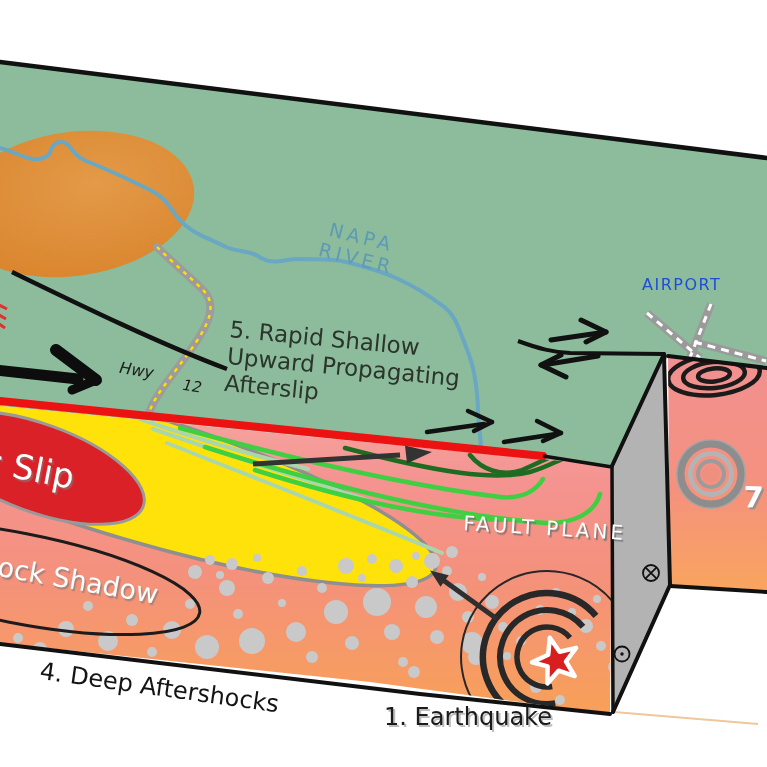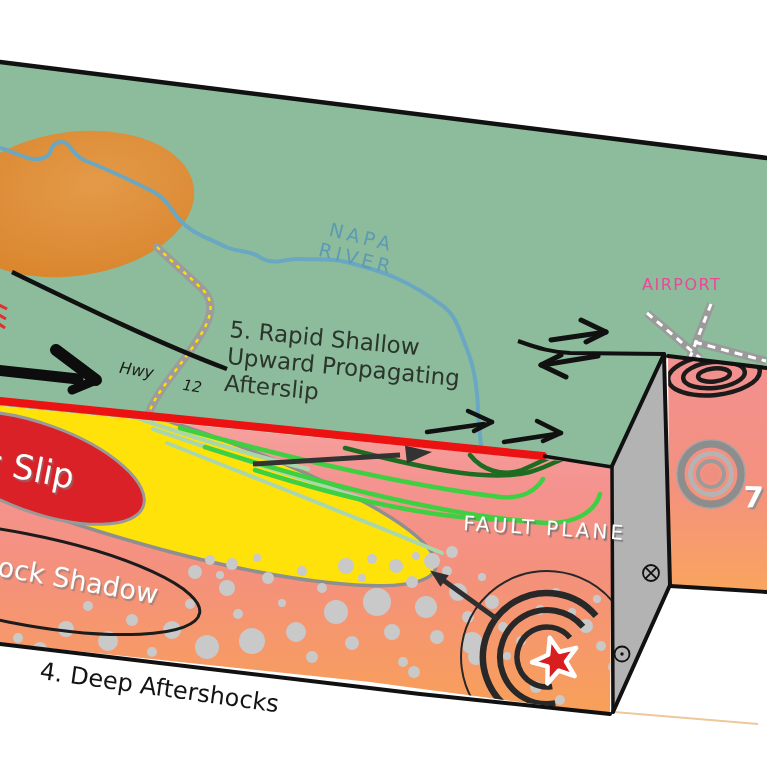--- a/index.html
+++ b/index.html
@@ -3,21 +3,21 @@
 <meta charset="utf-8">
 <style>
   html,body{margin:0;padding:0;background:#fff;}
   #stage{position:relative;width:767px;height:767px;overflow:hidden;background:#fff;
          font-family:"DejaVu Sans",sans-serif;}
   #art{position:absolute;left:0;top:0;}
   .label{position:absolute;white-space:nowrap;transform-origin:0 0;line-height:1.18;}
   .lbl-afterslip{left:231px;top:316px;font-size:23px;color:#2c352c;transform:rotate(5.5deg);}
   .lbl-napariver{left:316px;top:214px;width:100px;text-align:center;font-size:19px;
      letter-spacing:4px;color:#5e9ab5;transform:rotate(14deg);}
-  .lbl-airport{left:642px;top:276px;font-size:16px;letter-spacing:1.5px;color:#ec4899;}
+  .lbl-airport{left:642px;top:276px;font-size:16px;letter-spacing:1.5px;color:#1d4ed8;}
   .lbl-hwy{left:121px;top:359px;font-size:16px;font-style:italic;color:#1c1c1c;transform:rotate(9deg);}
   .lbl-hwy12{left:184px;top:377px;font-size:15px;font-style:italic;color:#1c1c1c;transform:rotate(9deg);}
   .lbl-faultplane{left:464px;top:512px;font-size:20px;letter-spacing:3px;color:#fff;
      text-shadow:2px 2px 1px rgba(110,110,110,.8);transform:rotate(3.5deg);}
   .lbl-coseismic{left:-12px;top:440px;font-size:34px;color:#fff;
      text-shadow:2px 2px 1px rgba(130,130,130,.55);transform:rotate(11deg);}
   .lbl-shadow{left:-16px;top:548px;font-size:27px;color:#fff;
      text-shadow:2px 2px 1px rgba(120,120,120,.6);transform:rotate(10deg);}
   .lbl-deep{left:42px;top:657px;font-size:24px;color:#141414;transform:rotate(8deg);}
   .lbl-nucleation{left:368px;top:703px;width:200px;text-align:center;font-size:24px;
@@ -281,17 +281,18 @@
 
 <div class="label lbl-faultplane">FAULT PLANE</div>
 
 <div class="label lbl-coseismic">c Slip</div>
 
 <div class="label lbl-shadow">hock Shadow</div>
 
 <div class="label lbl-deep">4. Deep Aftershocks</div>
 
 <div class="label lbl-nucleation">
+  <div>1. Earthquake</div>
 </div>
 
 <div class="label lbl-seven">7</div>
 
 </div>
 
 </body></html>

